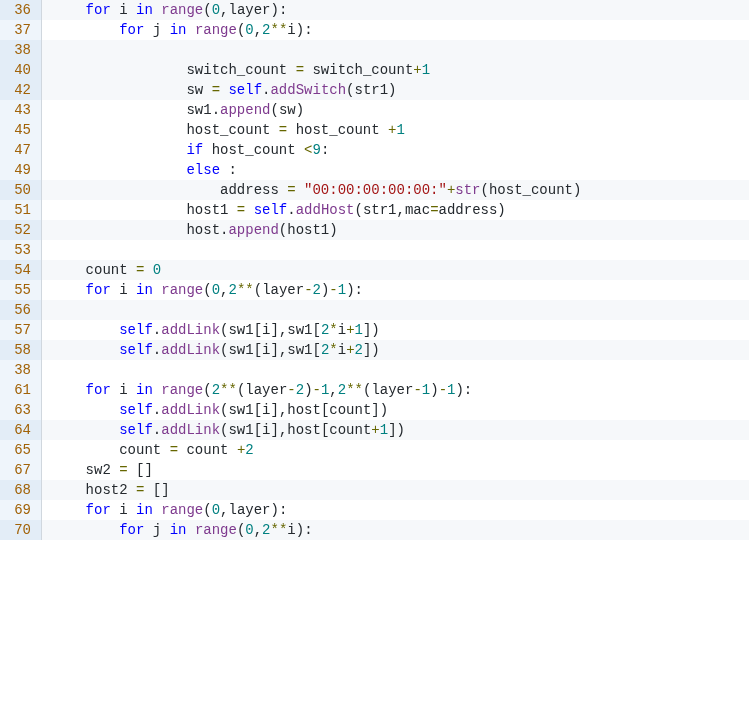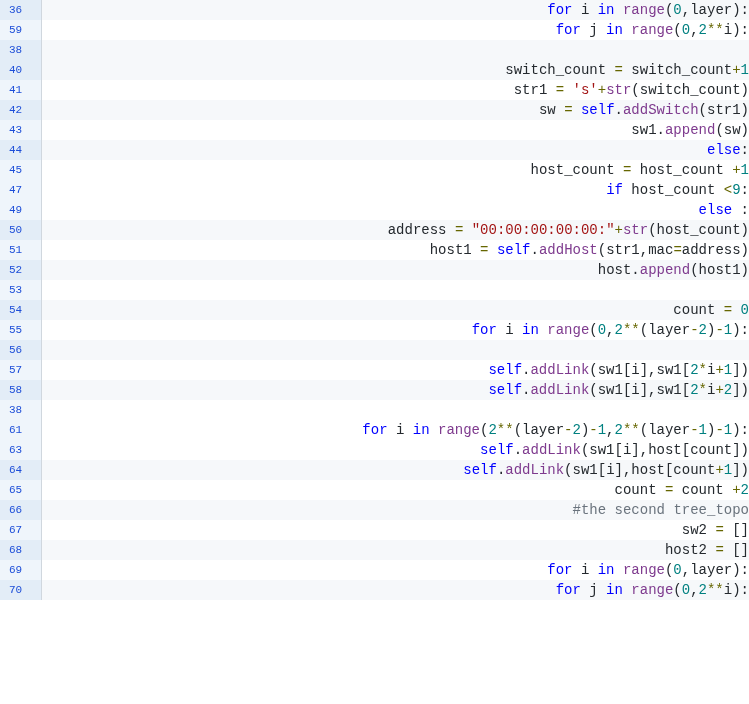--- a/index.html
+++ b/index.html
@@ -19,82 +19,73 @@
     display: flex;
     height: 20px;
     align-items: center;
   }
   .code-line.odd {
     background: #f6f8fa;
   }
   .line-number {
     width: 42px;
     min-width: 42px;
-    text-align: center;
+    text-align: right;
     padding-right: 10px;
-    color: #1d4ed8;
+    color: #a16207;
     background: #eff5fb;
     user-select: none;
-    font-size: 11px;
+    font-size: 14px;
     border-right: 1px solid #d0d7de;
   }
   .code-line.odd .line-number {
     background: #e3edf7;
   }
   .line-content {
-    padding-left: 23px;
+    padding-left: 10px;
     white-space: pre;
     flex: 1;
-    text-align: right;
   }
   .kw { color: #0000ff; }      
   .fn { color: #7e3a8e; }      
   .num { color: #008080; }     
   .str { color: #a31515; }     
   .op { color: #666600; }      
   .pun { color: #24292e; }     
   .var { color: #24292e; }     
   .self { color: #0000ff; }    
   .com { color: #6a737d; }     
 </style>
 </head>
 <body>
 
 <div class="code-container">
     <div class="code-line odd">
       <div class="line-number">36</div>
       <div class="line-content"><span>    </span><span class="kw">for</span><span> </span><span class="var">i</span><span> </span><span class="kw">in</span><span> </span><span class="fn">range</span><span class="pun">(</span><span class="num">0</span><span class="pun">,</span><span class="var">layer</span><span class="pun">):</span></div>
     </div>
     <div class="code-line">
-      <div class="line-number">59</div>
+      <div class="line-number">37</div>
       <div class="line-content"><span>        </span><span class="kw">for</span><span> </span><span class="var">j</span><span> </span><span class="kw">in</span><span> </span><span class="fn">range</span><span class="pun">(</span><span class="num">0</span><span class="pun">,</span><span class="num">2</span><span class="op">**</span><span class="var">i</span><span class="pun">):</span></div>
     </div>
     <div class="code-line odd">
       <div class="line-number">38</div>
       <div class="line-content"><span></span></div>
     </div>
     <div class="code-line odd">
       <div class="line-number">40</div>
       <div class="line-content"><span>                </span><span class="var">switch_count</span><span> </span><span class="op">=</span><span> </span><span class="var">switch_count</span><span class="op">+</span><span class="num">1</span></div>
     </div>
-    <div class="code-line">
-      <div class="line-number">41</div>
-      <div class="line-content"><span>                </span><span class="var">str1</span><span> </span><span class="op">=</span><span> </span><span class="str">'s'</span><span class="op">+</span><span class="fn">str</span><span class="pun">(</span><span class="var">switch_count</span><span class="pun">)</span></div>
-    </div>
     <div class="code-line odd">
       <div class="line-number">42</div>
       <div class="line-content"><span>                </span><span class="var">sw</span><span> </span><span class="op">=</span><span> </span><span class="self">self</span><span class="pun">.</span><span class="fn">addSwitch</span><span class="pun">(</span><span class="var">str1</span><span class="pun">)</span></div>
     </div>
     <div class="code-line">
       <div class="line-number">43</div>
       <div class="line-content"><span>                </span><span class="var">sw1</span><span class="pun">.</span><span class="fn">append</span><span class="pun">(</span><span class="var">sw</span><span class="pun">)</span></div>
-    </div>
-    <div class="code-line odd">
-      <div class="line-number">44</div>
-      <div class="line-content"><span>            </span><span class="kw">else</span><span class="pun">:</span></div>
     </div>
     <div class="code-line">
       <div class="line-number">45</div>
       <div class="line-content"><span>                </span><span class="var">host_count</span><span> </span><span class="op">=</span><span> </span><span class="var">host_count</span><span> </span><span class="op">+</span><span class="num">1</span></div>
     </div>
     <div class="code-line">
       <div class="line-number">47</div>
       <div class="line-content"><span>                </span><span class="kw">if</span><span> </span><span class="var">host_count</span><span> </span><span class="op">&lt;</span><span class="num">9</span><span class="pun">:</span></div>
     </div>
     <div class="code-line">
@@ -150,24 +141,20 @@
       <div class="line-content"><span>        </span><span class="self">self</span><span class="pun">.</span><span class="fn">addLink</span><span class="pun">(</span><span class="var">sw1</span><span class="pun">[</span><span class="var">i</span><span class="pun">],</span><span class="var">host</span><span class="pun">[</span><span class="var">count</span><span class="pun">])</span></div>
     </div>
     <div class="code-line odd">
       <div class="line-number">64</div>
       <div class="line-content"><span>        </span><span class="self">self</span><span class="pun">.</span><span class="fn">addLink</span><span class="pun">(</span><span class="var">sw1</span><span class="pun">[</span><span class="var">i</span><span class="pun">],</span><span class="var">host</span><span class="pun">[</span><span class="var">count</span><span class="op">+</span><span class="num">1</span><span class="pun">])</span></div>
     </div>
     <div class="code-line">
       <div class="line-number">65</div>
       <div class="line-content"><span>        </span><span class="var">count</span><span> </span><span class="op">=</span><span> </span><span class="var">count</span><span> </span><span class="op">+</span><span class="num">2</span></div>
     </div>
-    <div class="code-line odd">
-      <div class="line-number">66</div>
-      <div class="line-content"><span>    </span><span class="com">#the second tree_topo</span></div>
-    </div>
     <div class="code-line">
       <div class="line-number">67</div>
       <div class="line-content"><span>    </span><span class="var">sw2</span><span> </span><span class="op">=</span><span> </span><span class="pun">[]</span></div>
     </div>
     <div class="code-line odd">
       <div class="line-number">68</div>
       <div class="line-content"><span>    </span><span class="var">host2</span><span> </span><span class="op">=</span><span> </span><span class="pun">[]</span></div>
     </div>
     <div class="code-line">
       <div class="line-number">69</div>

